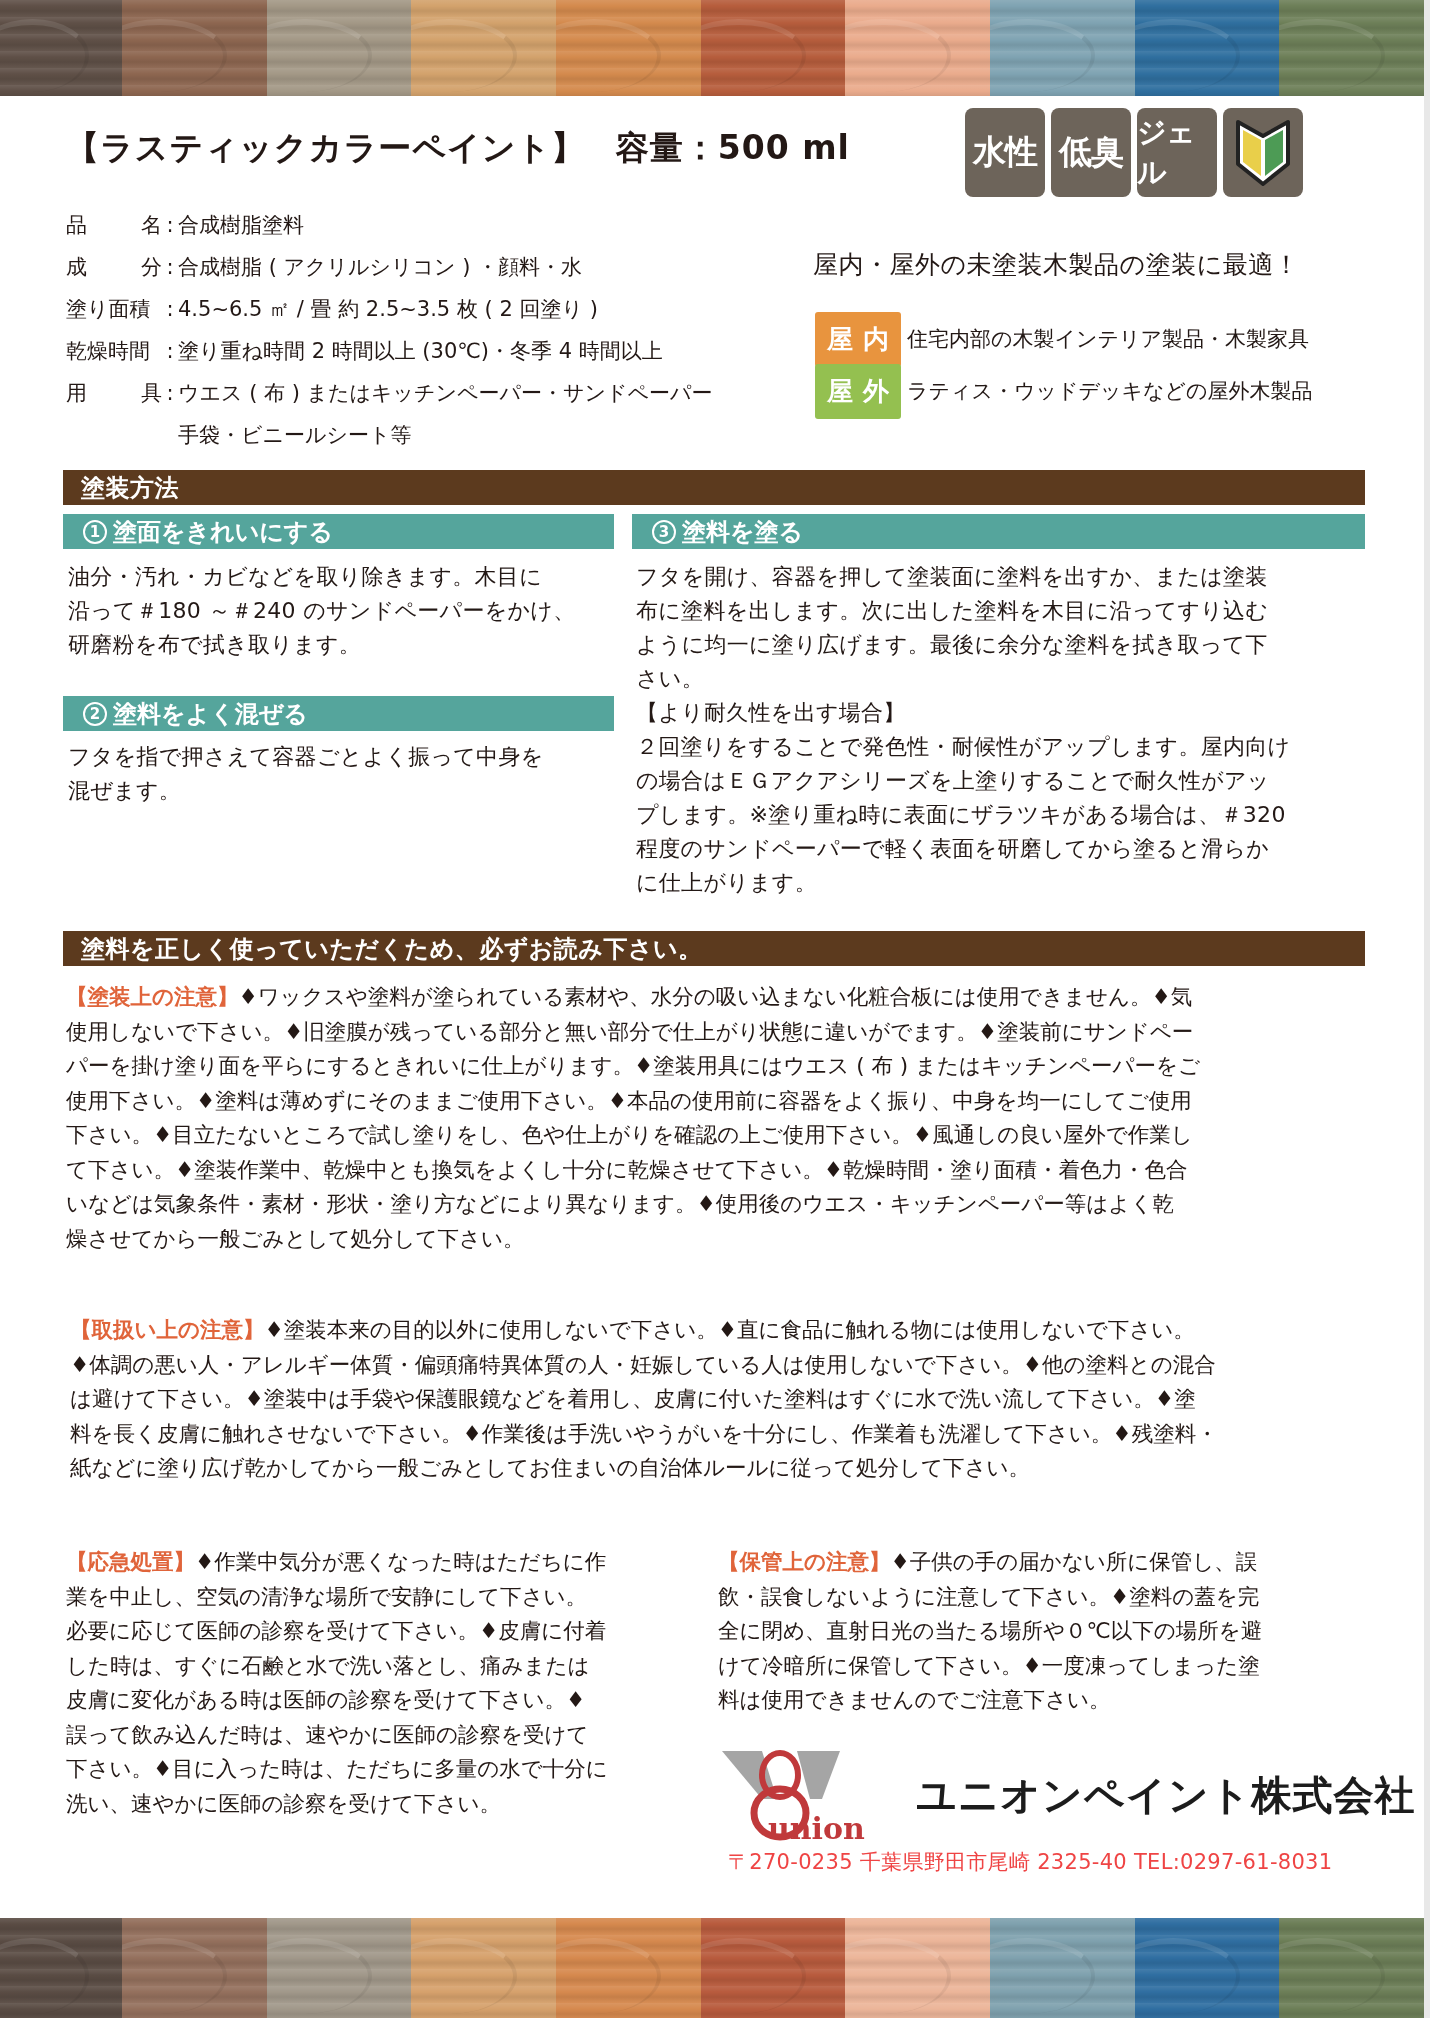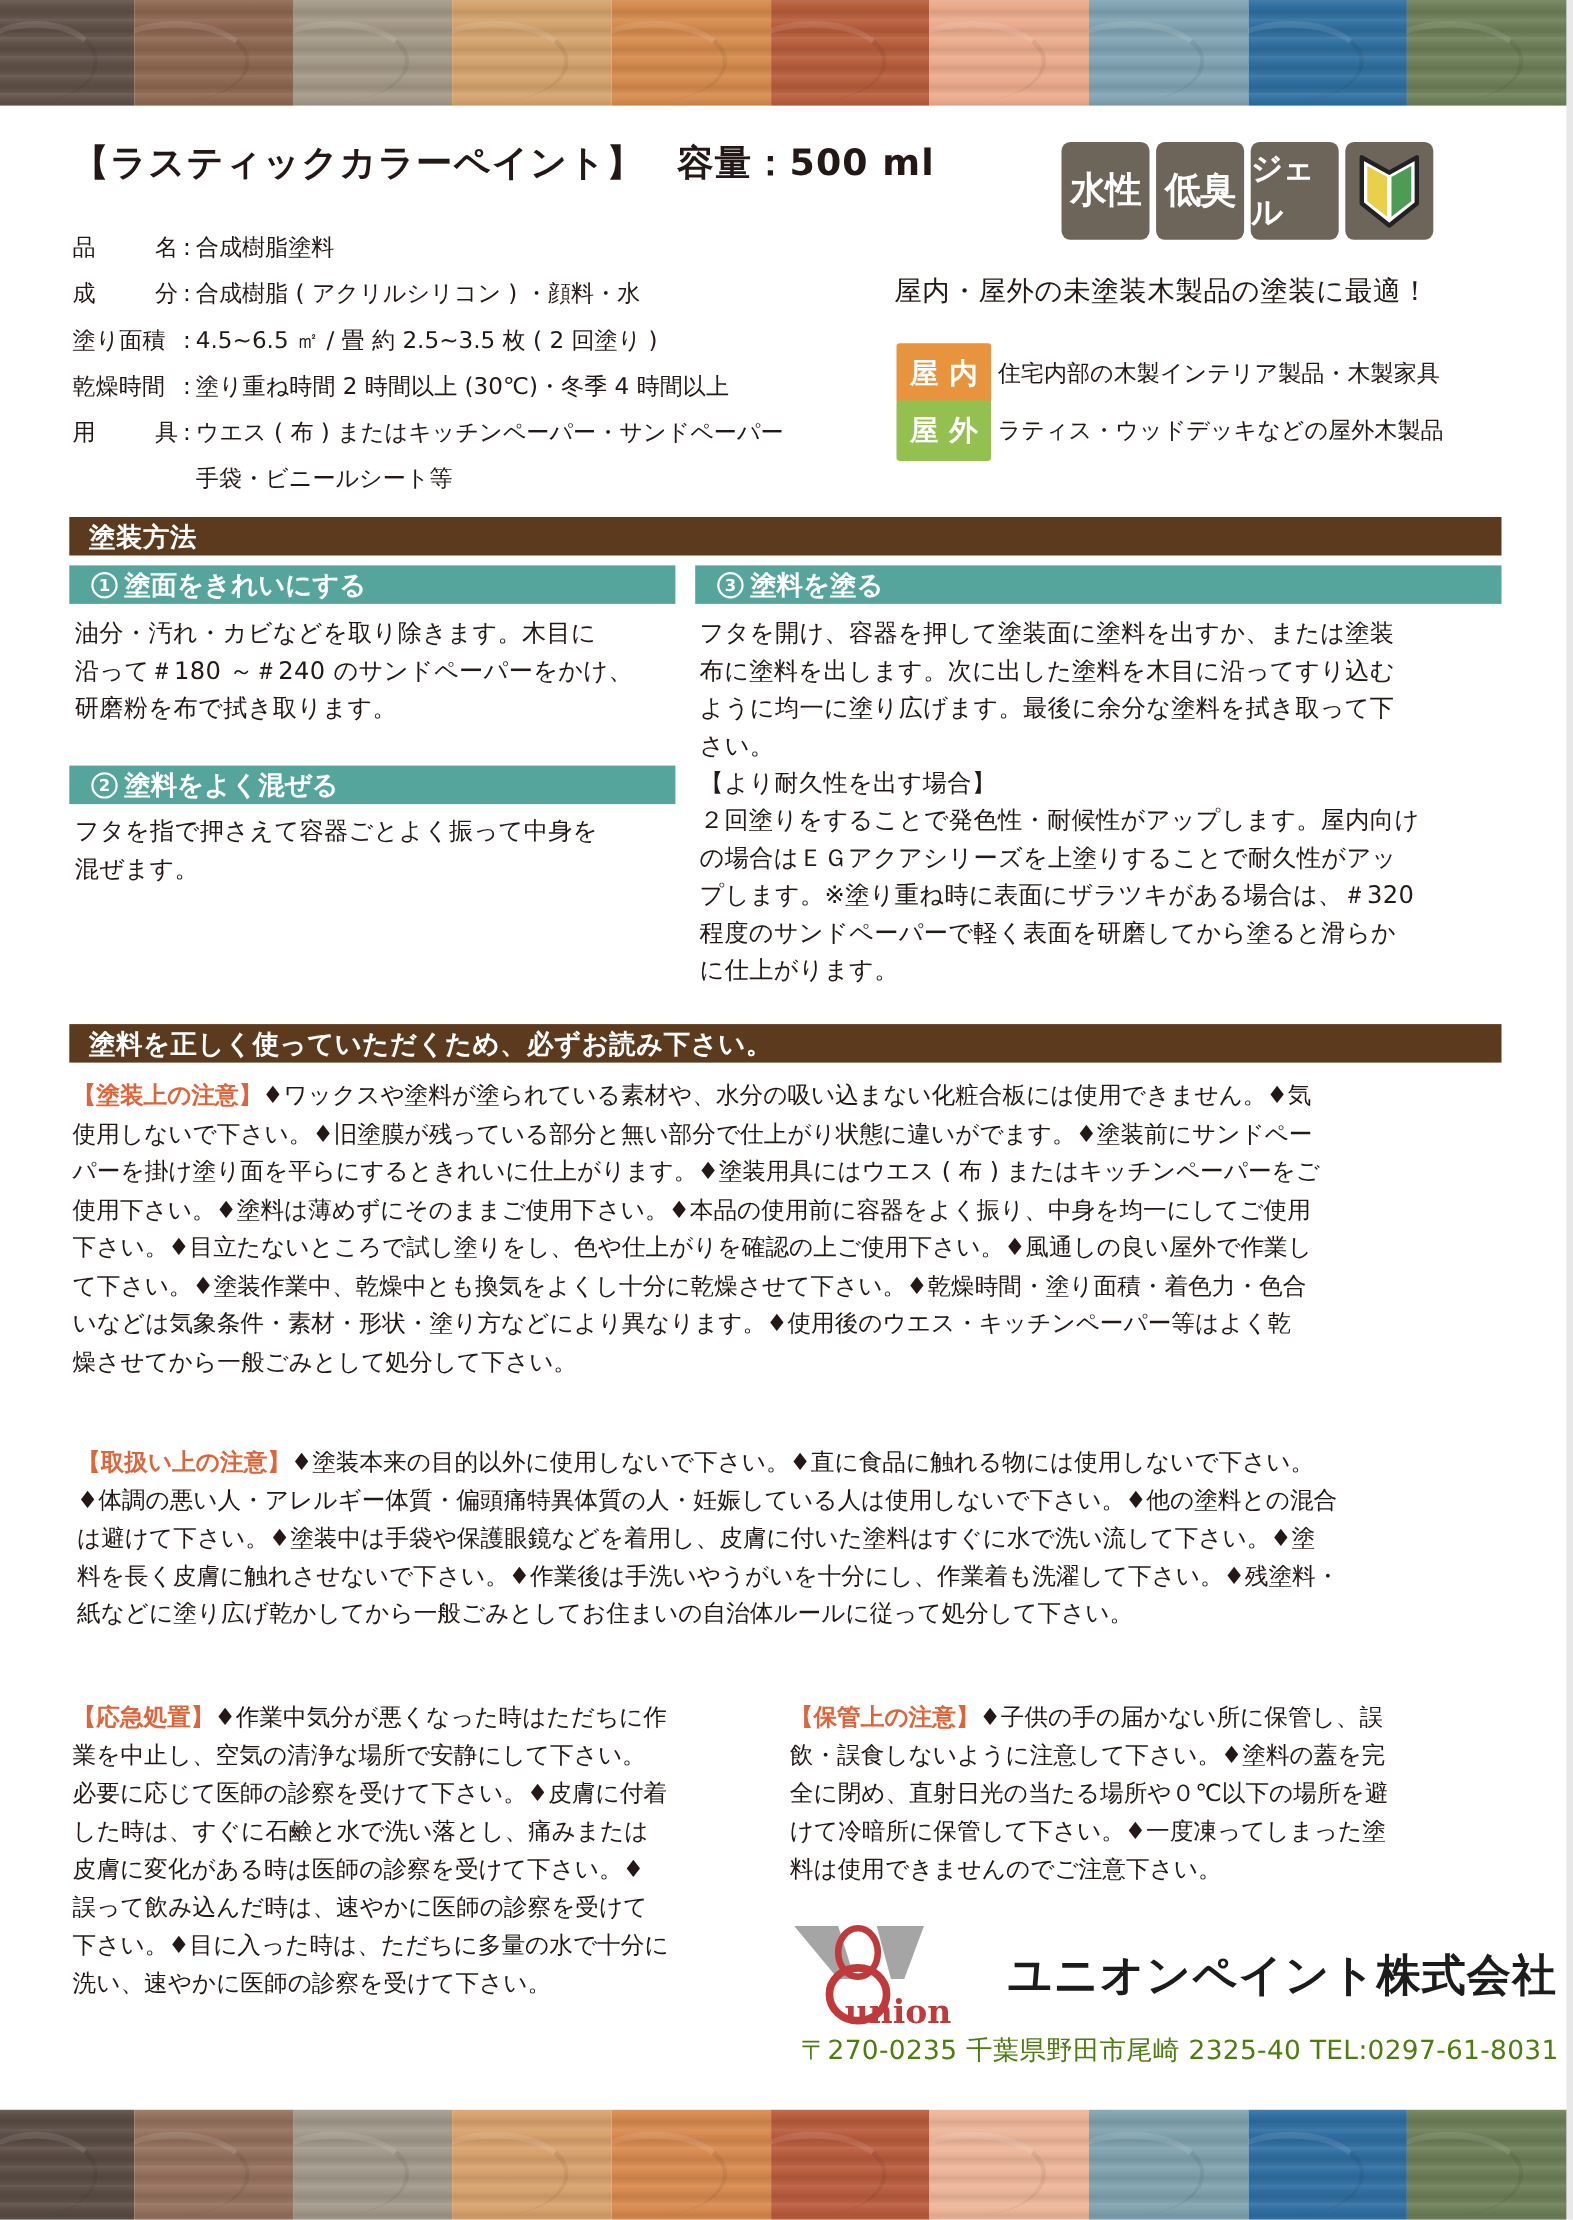--- a/index.html
+++ b/index.html
@@ -19,21 +19,21 @@
     content: ""; position: absolute; left: -20%; top: 20%; width: 90%; height: 70%;
     border-radius: 50%; border-top: 6px solid rgba(255,255,255,0.10); border-right: 4px solid rgba(0,0,0,0.06);
   }
   .wood-strip.top .swatch:first-child { flex: 0 0 122px; }
   .wood-strip.bottom .swatch:first-child { flex: 0 0 122px; }
 
   .title-row { position: absolute; left: 66px; top: 126px; font-size: 33px; font-weight: bold; letter-spacing: 1px; white-space: nowrap; }
   .title-row span { display: inline-block; }
   .title-row .volume { margin-left: 18px; }
 
-  .badges { position: absolute; left: 965px; top: 129px; display: flex; gap: 6px; }
+  .badges { position: absolute; left: 965px; top: 108px; display: flex; gap: 6px; }
   .badge { width: 80px; height: 89px; border-radius: 8px; background: #6d645a; color: #fff; font-size: 33px; font-weight: bold;
            display: flex; align-items: center; justify-content: center; letter-spacing: -1px; }
   .badge.jel { font-size: 29px; }
   .badge.beginner svg { width: 58px; height: 70px; }
 
   .spec-list { position: absolute; left: 66px; top: 204px; font-size: 21px; line-height: 42px; }
   .spec-row { display: flex; white-space: nowrap; }
   .spec-label { width: 96px; display: flex; justify-content: space-between; }
   .spec-colon { width: 16px; text-align: center; }
   .spec-value { }
@@ -58,21 +58,21 @@
   .para { position: absolute; font-size: 22px; line-height: 34px; letter-spacing: 0.3px; }
   .para p { white-space: nowrap; }
 
   .notice { position: absolute; font-size: 21.5px; line-height: 34.5px; }
   .notice p { white-space: nowrap; }
   .notice .tag { color: #e0643a; font-weight: bold; }
 
   .logo { position: absolute; left: 722px; top: 1747px; width: 660px; height: 96px; }
   .logo svg { position: absolute; left: 0; top: 0; }
   .company-name { position: absolute; left: 194px; top: 21px; font-size: 40px; font-weight: bold; letter-spacing: 1px; white-space: nowrap; color: #1c1c1c; }
-  .address { position: absolute; left: 728px; top: 1848px; font-size: 24px; white-space: nowrap; letter-spacing: 0.3px; color: #4d7c0f; text-align: center; }
+  .address { position: absolute; left: 728px; top: 1848px; font-size: 21px; white-space: nowrap; letter-spacing: 0.3px; color: #ef4444; text-align: center; }
 </style>
 </head>
 <body>
 
 <div class="right-edge"></div>
 
 <div class="wood-strip top">
   <div class="swatch" style="background: rgb(95, 80, 71);"></div>
   <div class="swatch" style="background: rgb(141, 102, 80);"></div>
   <div class="swatch" style="background: rgb(163, 152, 134);"></div>

